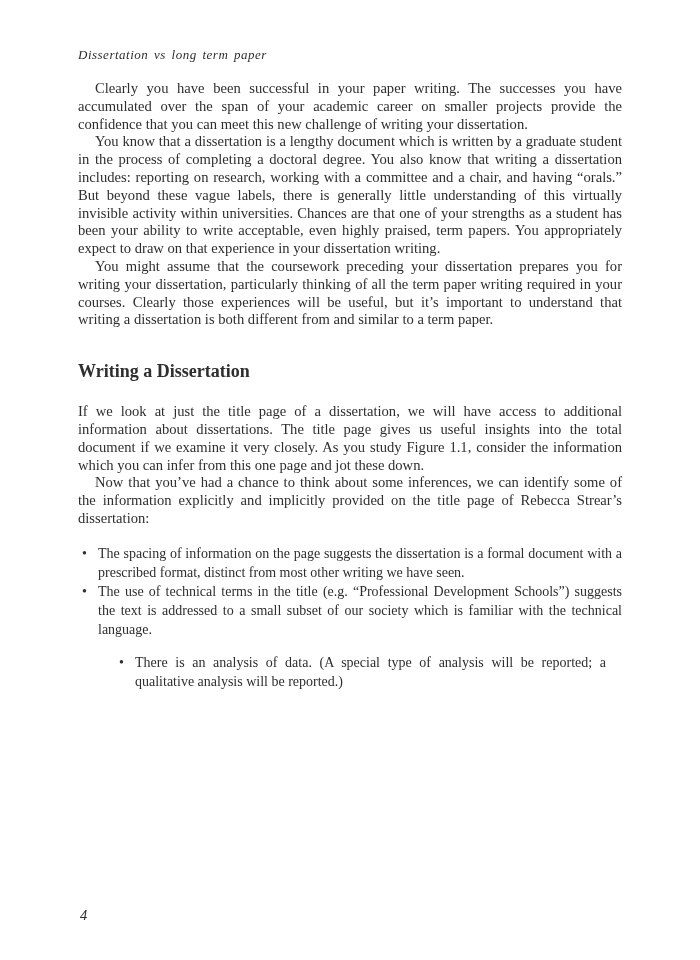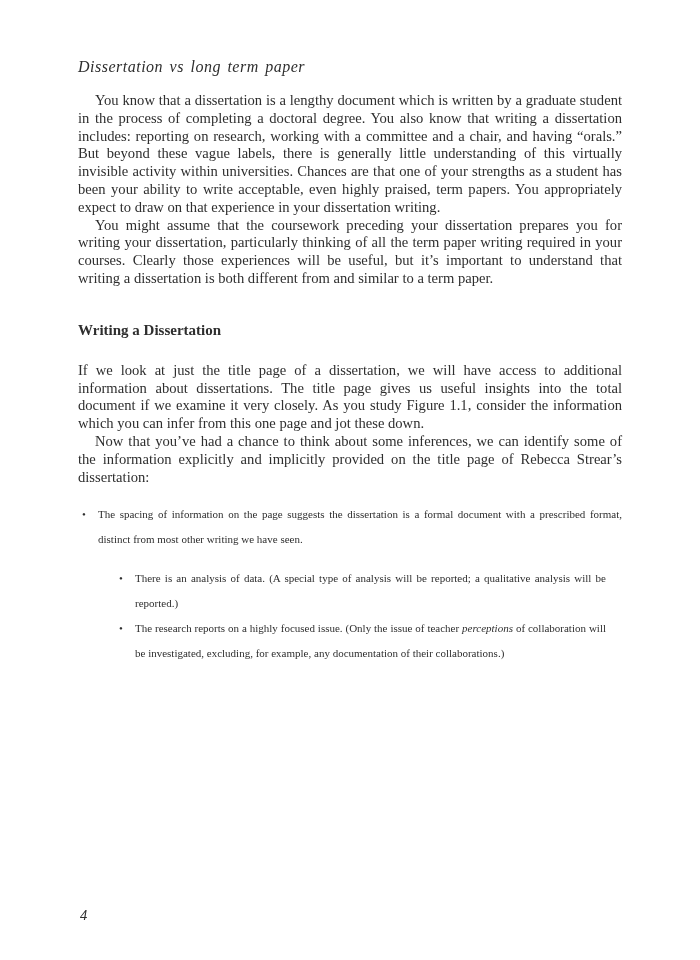--- a/index.html
+++ b/index.html
@@ -10,50 +10,50 @@
     margin: 0 auto;
     background: #ffffff;
     color: #2e2e2e;
     font-family: "Liberation Serif", "DejaVu Serif", serif;
     box-sizing: border-box;
     padding: 42px 78px 0 78px;
     overflow: hidden;
   }
   .running-head {
     font-style: italic;
-    font-size: 16px;
+    font-size: 13px;
     line-height: 18px;
     letter-spacing: 0.5px;
     word-spacing: 2px;
-    margin: 16px 0 16px 0;
+    margin: 4px 0 16px 0;
   }
   p.body {
     margin: 0;
     font-size: 14.6px;
     line-height: 17.8px;
     text-align: justify;
   }
   p.indent { text-indent: 17px; }
   .section-heading {
     font-weight: bold;
-    font-size: 15px;
+    font-size: 18px;
     line-height: 19px;
     margin: 33px 0 22px 0;
   }
   p.gap-top { margin-top: 0; }
   ul.bullets {
     list-style: none;
     margin: 16px 0 0 0;
     padding: 0;
   }
   ul.bullets li {
     position: relative;
     padding-left: 20px;
-    font-size: 11px;
-    line-height: 25px;
+    font-size: 14px;
+    line-height: 19px;
     text-align: justify;
   }
   ul.bullets li::before {
     content: "\2022";
     position: absolute;
     left: 4px;
     top: 0;
   }
   ul.sub-bullets { margin: 14px 16px 0 37px; }
   .seg-italic { font-style: italic; }
@@ -65,35 +65,36 @@
     font-size: 14.5px;
   }
 </style>
 </head>
 <body>
 
 <div class="page">
 
   <div class="running-head">Dissertation vs long term paper</div>
 
+  <p class="body indent">Clearly you have been successful in your paper writing. The successes you have accumulated over the span of your academic career on smaller projects provide the confidence that you can meet this new challenge of writing your dissertation.</p>
 
   <p class="body indent">You know that a dissertation is a lengthy document which is written by a graduate student in the process of completing a doctoral degree. You also know that writing a dissertation includes: reporting on research, working with a committee and a chair, and having “orals.” But beyond these vague labels, there is generally little understanding of this virtually invisible activity within universities. Chances are that one of your strengths as a student has been your ability to write acceptable, even highly praised, term papers. You appropriately expect to draw on that experience in your dissertation writing.</p>
 
   <p class="body indent">You might assume that the coursework preceding your dissertation prepares you for writing your dissertation, particularly thinking of all the term paper writing required in your courses. Clearly those experiences will be useful, but it’s important to understand that writing a dissertation is both different from and similar to a term paper.</p>
 
   <h2 class="section-heading">Writing a Dissertation</h2>
 
   <p class="body">If we look at just the title page of a dissertation, we will have access to additional information about dissertations. The title page gives us useful insights into the total document if we examine it very closely. As you study Figure 1.1, consider the information which you can infer from this one page and jot these down.</p>
 
   <p class="body indent gap-top">Now that you’ve had a chance to think about some inferences, we can identify some of the information explicitly and implicitly provided on the title page of Rebecca Strear’s dissertation:</p>
 
   <ul class="bullets">
       <li><span>The spacing of information on the page suggests the dissertation is a formal document with a prescribed format, distinct from most other writing we have seen.</span></li>
+      <li><span>The use of technical terms in the title (e.g. “Professional Development Schools”) suggests the text is addressed to a small subset of our society which is familiar with the technical language.</span></li>
     </ul>
 
   <ul class="bullets sub-bullets">
       <li><span>There is an analysis of data. (A special type of analysis will be reported; a qualitative analysis will be reported.)</span></li>
-      <li><span>The research reports on a highly focused issue. (Only the issue of teacher </span><span class="seg-italic">perceptions</span><span> of collaboration will be investigated, excluding, for example, any documentation of their collaborations.)</span></li>
     </ul>
 
   <div class="page-number">4</div>
 
 </div>
 
 </body></html>

